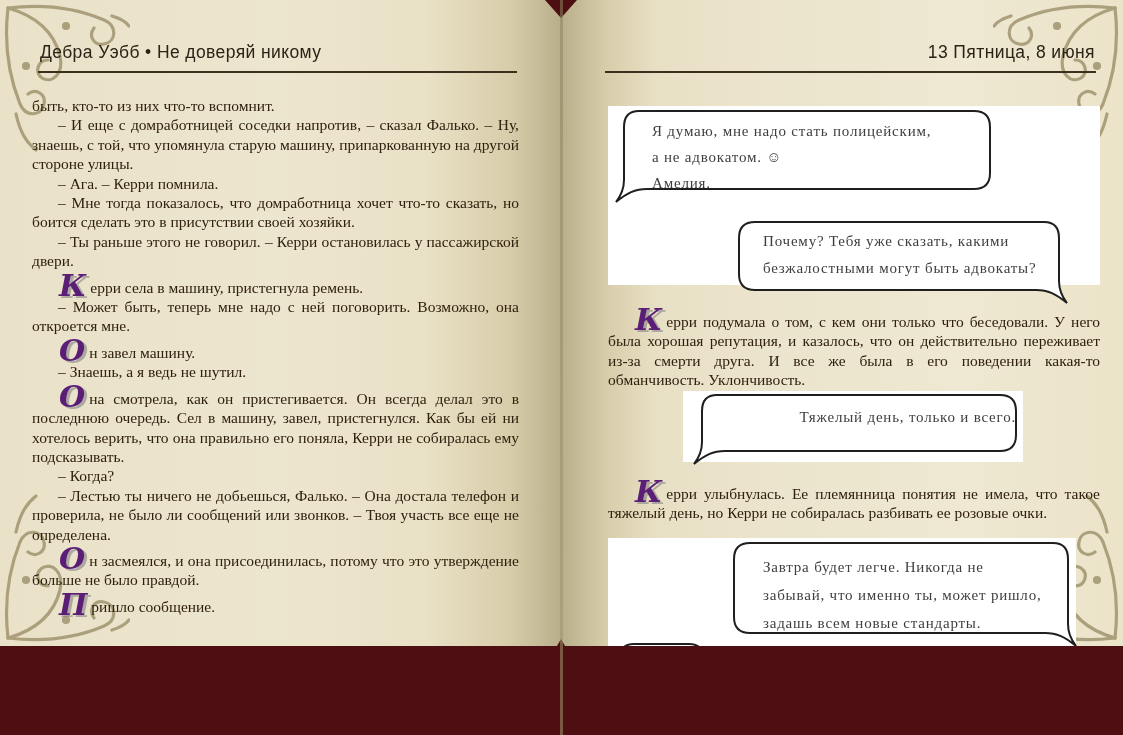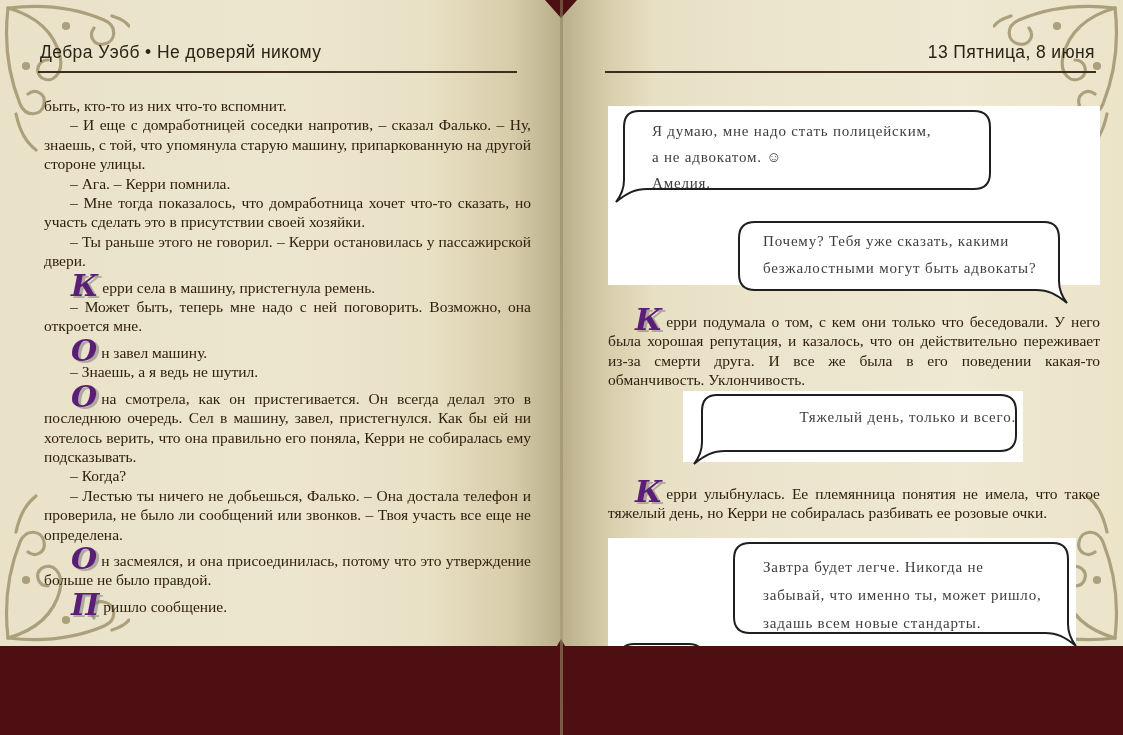--- a/index.html
+++ b/index.html
@@ -29,21 +29,21 @@
   .runhead{position:absolute;top:42px;font-family:"Liberation Sans", sans-serif;
     font-size:17.5px;color:#2b2316;letter-spacing:.4px;white-space:nowrap;}
   #head-left{left:40px;}
   #head-right{right:28px;}
   .head-rule{position:absolute;top:71px;height:1.5px;background:#3d2f1d;}
   #rule-left{left:38px;width:479px;}
   #rule-right{left:44px;width:491px;}
 
   
   .textcol{position:absolute;color:#30200f;font-size:15.5px;line-height:19.4px;text-align:justify;}
-  #left-text{left:44px;top:96px;width:487px;}
+  #left-text{left:32px;top:96px;width:487px;}
   .para{margin:0;}
   .para.indent{text-indent:26px;}
   .para.drop{margin-top:7px;}
   .dropcap{float:left;font-family:"DejaVu Serif", serif;font-style:italic;font-weight:bold;
     font-size:30px;line-height:24px;height:17px;color:#5b1e77;margin:-4px 4px 0 27px;
     text-shadow:3px 2px 0 rgba(122,120,128,.55);}
   .rp-para{left:47px;width:492px;}
 
   
   .chat-panel{position:absolute;background:#ffffff;}
@@ -81,21 +81,21 @@
       </svg>
     </div>
 
     <div class="runhead" id="head-left">Дебра Уэбб  •  Не доверяй никому</div>
     <div class="head-rule" id="rule-left"></div>
 
     <div class="textcol" id="left-text">
       <p class="para plain">быть, кто-то из них что-то вспомнит.</p>
       <p class="para indent">– И еще с домработницей соседки напротив, – сказал Фалько. – Ну, знаешь, с той, что упомянула старую машину, припаркованную на другой стороне улицы.</p>
       <p class="para indent">– Ага. – Керри помнила.</p>
-      <p class="para indent">– Мне тогда показалось, что домработница хочет что-то сказать, но участь сделать это в присутствии своей хозяйки.</p>
+      <p class="para indent">– Мне тогда показалось, что домработница хочет что-то сказать, но боится сделать это в присутствии своей хозяйки.</p>
       <p class="para indent">– Ты раньше этого не говорил. – Керри остановилась у пассажирской двери.</p>
       <p class="para drop"><span class="dropcap">К</span><span>ерри села в машину, пристегнула ремень.</span></p>
       <p class="para indent">– Может быть, теперь мне надо с ней поговорить. Возможно, она откроется мне.</p>
       <p class="para drop"><span class="dropcap">О</span><span>н завел машину.</span></p>
       <p class="para indent">– Знаешь, а я ведь не шутил.</p>
       <p class="para drop"><span class="dropcap">О</span><span>на смотрела, как он пристегивается. Он всегда делал это в последнюю очередь. Сел в машину, завел, пристегнулся. Как бы ей ни хотелось верить, что она правильно его поняла, Керри не собиралась ему подсказывать.</span></p>
       <p class="para indent">– Когда?</p>
       <p class="para indent">– Лестью ты ничего не добьешься, Фалько. – Она достала телефон и проверила, не было ли сообщений или звонков. – Твоя участь все еще не определена.</p>
       <p class="para drop"><span class="dropcap">О</span><span>н засмеялся, и она присоединилась, потому что это утверждение больше не было правдой.</span></p>
       <p class="para drop"><span class="dropcap">П</span><span>ришло сообщение.</span></p>

